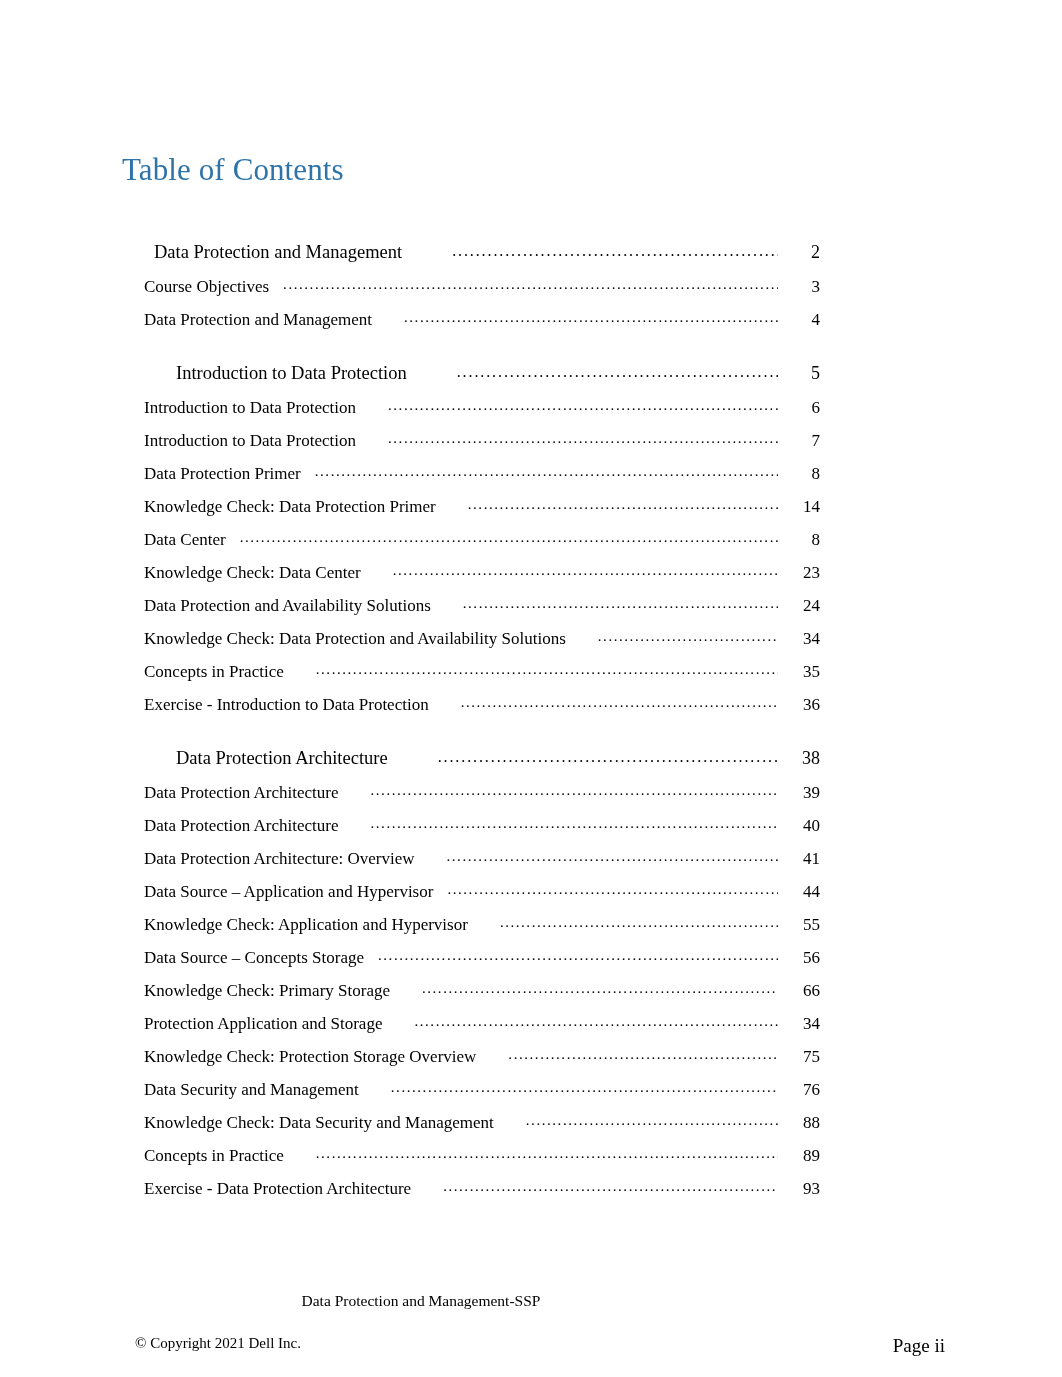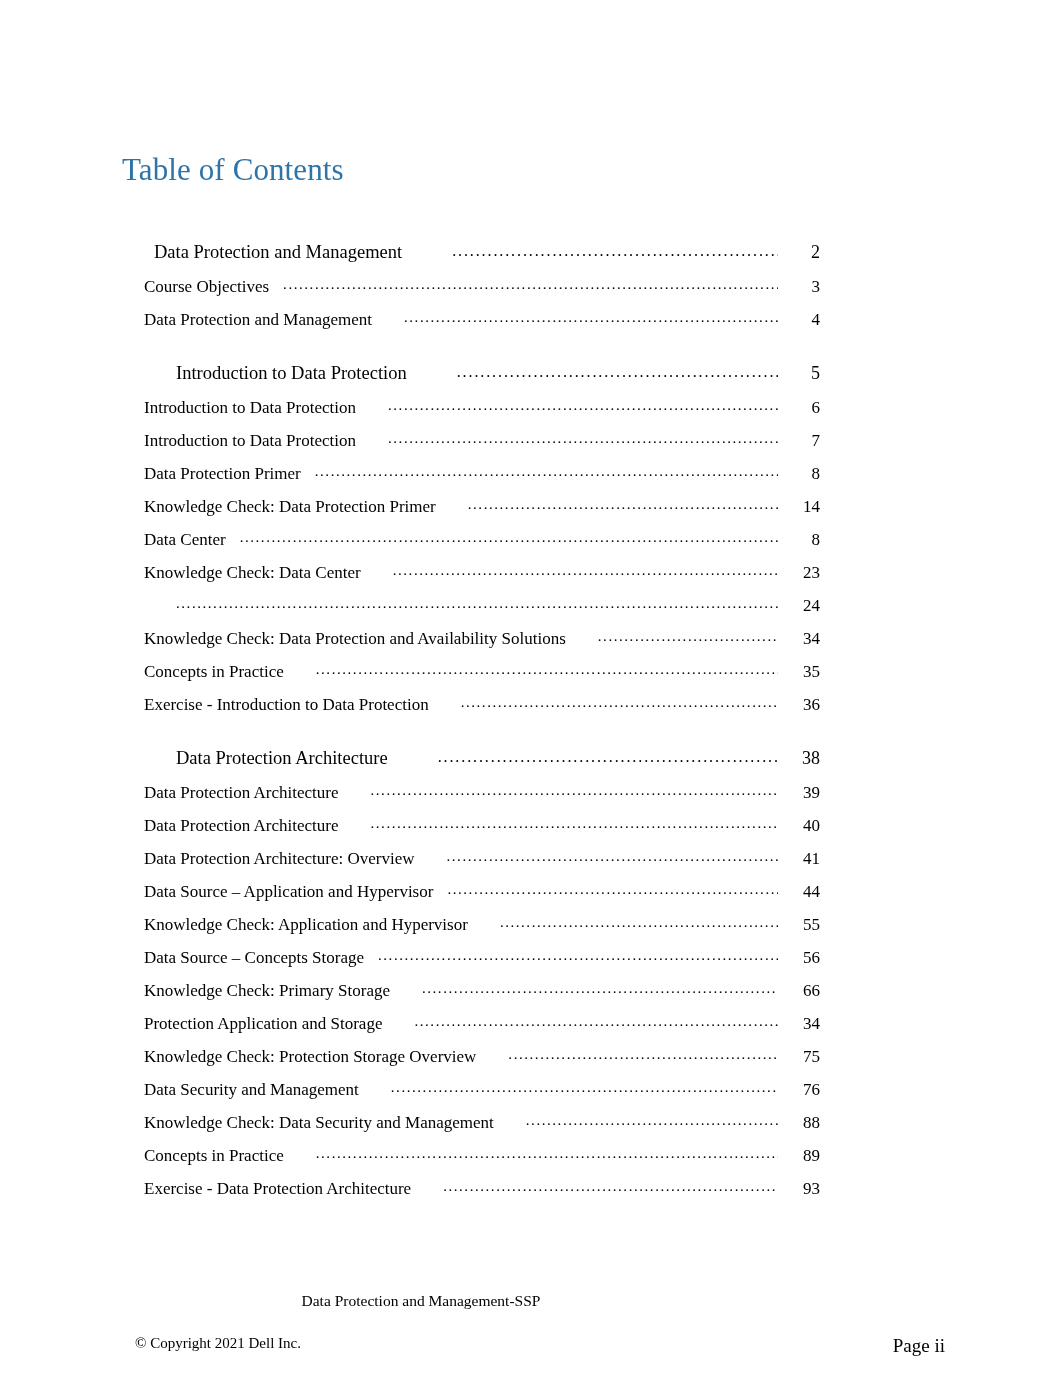--- a/index.html
+++ b/index.html
@@ -202,20 +202,21 @@
         <span class="leader">...........................................................................................................................................................................................................................</span>
         <span class="pagenum">8</span>
       </div>
       <div class="toc-entry lvl2">
         <span class="label">Knowledge Check: Data Center</span>
         <span class="gap gap-m"></span>
         <span class="leader">...........................................................................................................................................................................................................................</span>
         <span class="pagenum">23</span>
       </div>
       <div class="toc-entry lvl2">
+        <span class="label">Data Protection and Availability Solutions</span>
         <span class="gap gap-m"></span>
         <span class="leader">...........................................................................................................................................................................................................................</span>
         <span class="pagenum">24</span>
       </div>
       <div class="toc-entry lvl2">
         <span class="label">Knowledge Check: Data Protection and Availability Solutions</span>
         <span class="gap gap-m"></span>
         <span class="leader">...........................................................................................................................................................................................................................</span>
         <span class="pagenum">34</span>
       </div>

